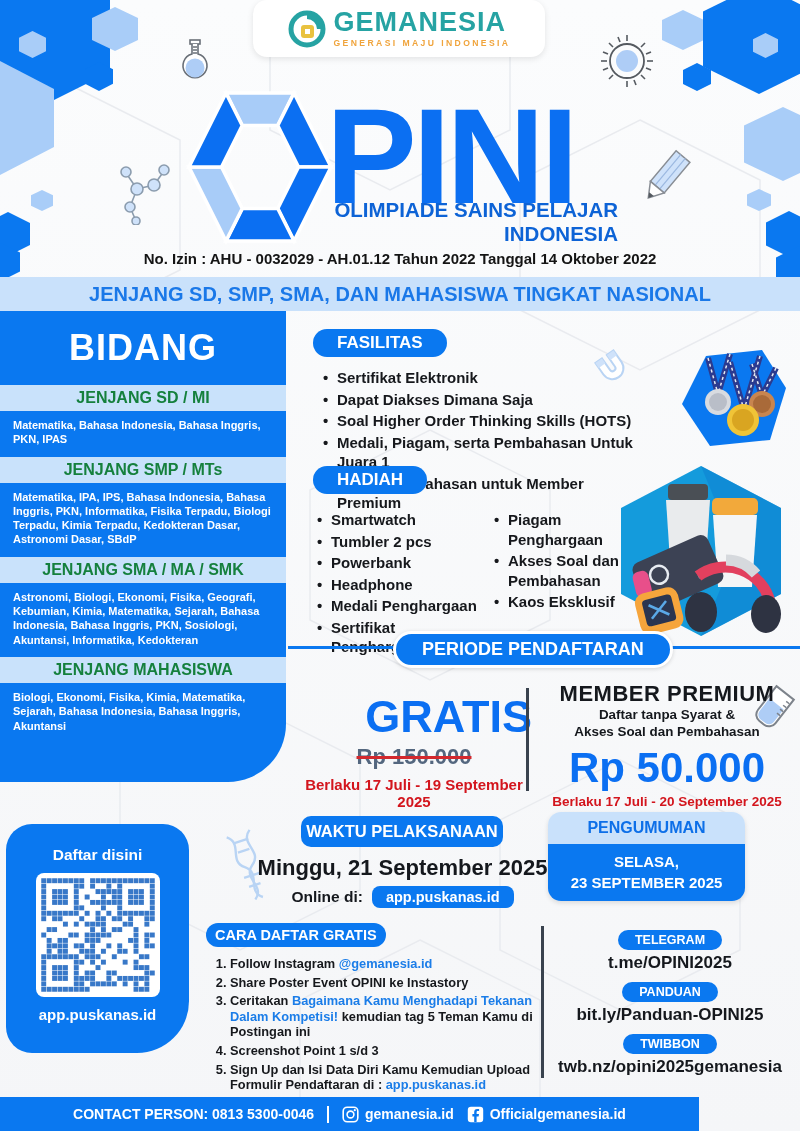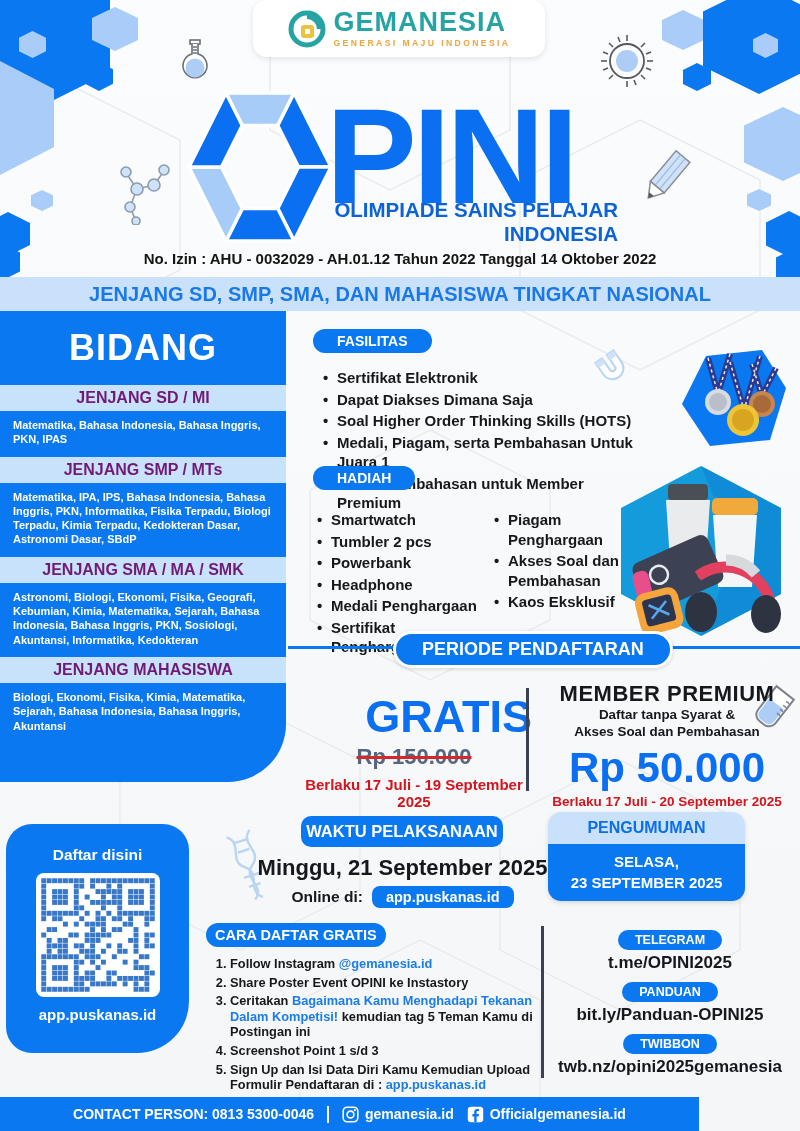--- a/index.html
+++ b/index.html
@@ -27,25 +27,25 @@
   #subtitle{left:300px;top:198px;width:318px;text-align:right;color:#0d63d6;font-weight:bold;
             font-size:20.5px;line-height:1.15;}
   #permit{left:0;top:250px;width:800px;text-align:center;color:#141414;font-weight:bold;font-size:15px;}
   #banner{left:0;top:277px;width:800px;height:34px;background:#c9e1fb;display:flex;
           align-items:center;justify-content:center;color:#1a78e8;font-weight:bold;font-size:20px;}
   
   #bidang{left:0;top:311px;width:286px;height:471px;background:#0a78f0;
           border-bottom-right-radius:58px;color:#fff;}
   #bidang-title{text-align:center;font-size:36px;font-weight:bold;letter-spacing:1px;
                 padding-top:16px;padding-bottom:10px;}
-  .bidang-hdr{background:#c9e2fb;color:#701a75;font-weight:bold;font-size:16px;
+  .bidang-hdr{background:#c9e2fb;color:#15803d;font-weight:bold;font-size:16px;
               text-align:center;padding:4px 0;margin:6px 0 5px 0;}
   .bidang-body{font-weight:bold;font-size:11px;line-height:1.3;padding:2px 12px 4px 13px;}
   
-  .sect-pill{padding:4px 24px;font-size:14px;border-radius:19px;}
+  .sect-pill{padding:4px 24px;font-size:17px;border-radius:19px;}
   .blist{list-style:none;margin:0;padding:0;font-weight:bold;font-size:15px;color:#16181c;}
   .blist li{padding-left:16px;position:relative;line-height:1.3;margin-bottom:2px;}
   .blist li::before{content:"•";position:absolute;left:2px;}
   
   #periode-line{left:288px;top:646px;width:512px;height:3px;background:#0a78f0;}
   #periode-pill{left:393px;top:631px;padding:5px 26px;font-size:18px;border-radius:22px;
                 border:3px solid #fff;box-shadow:0 1px 4px rgba(0,0,0,.15);}
   #gratis-block{left:296px;top:694px;width:236px;text-align:center;}
   #gratis-label{font-size:45px;font-weight:bold;color:#0b6ff2;line-height:1;text-align:right;}
   #gratis-old{font-size:22px;font-weight:bold;color:#54677f;margin-top:5px;

